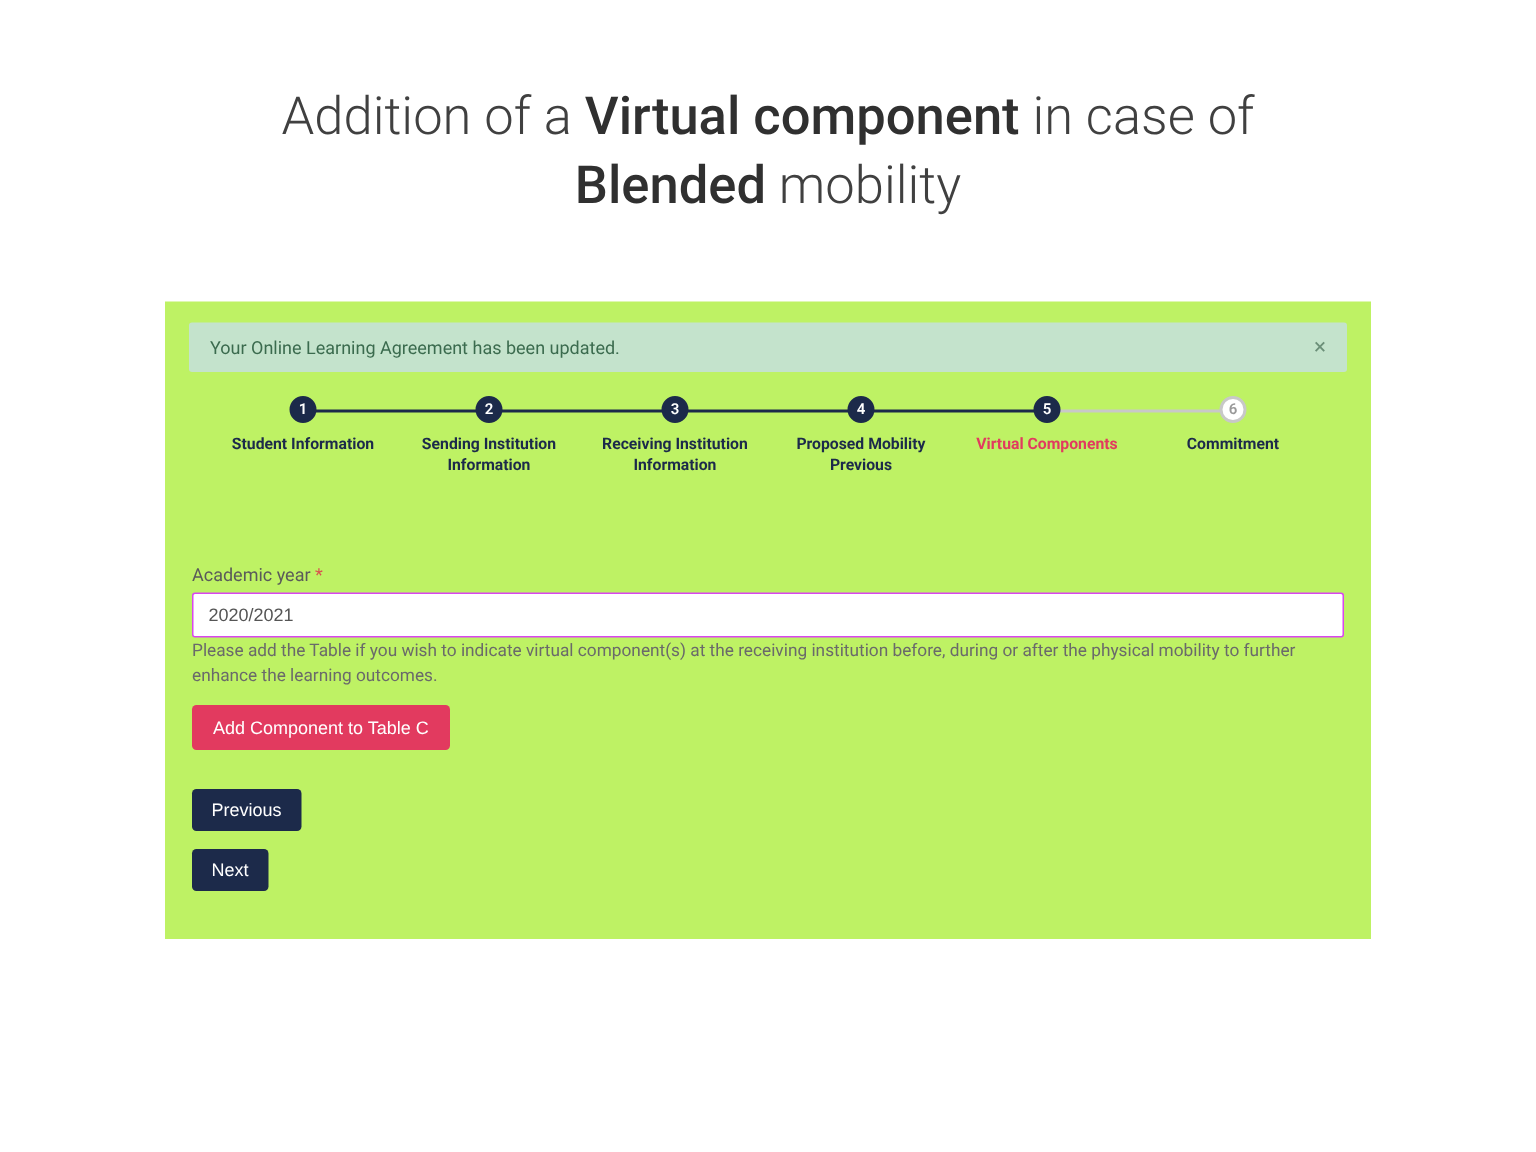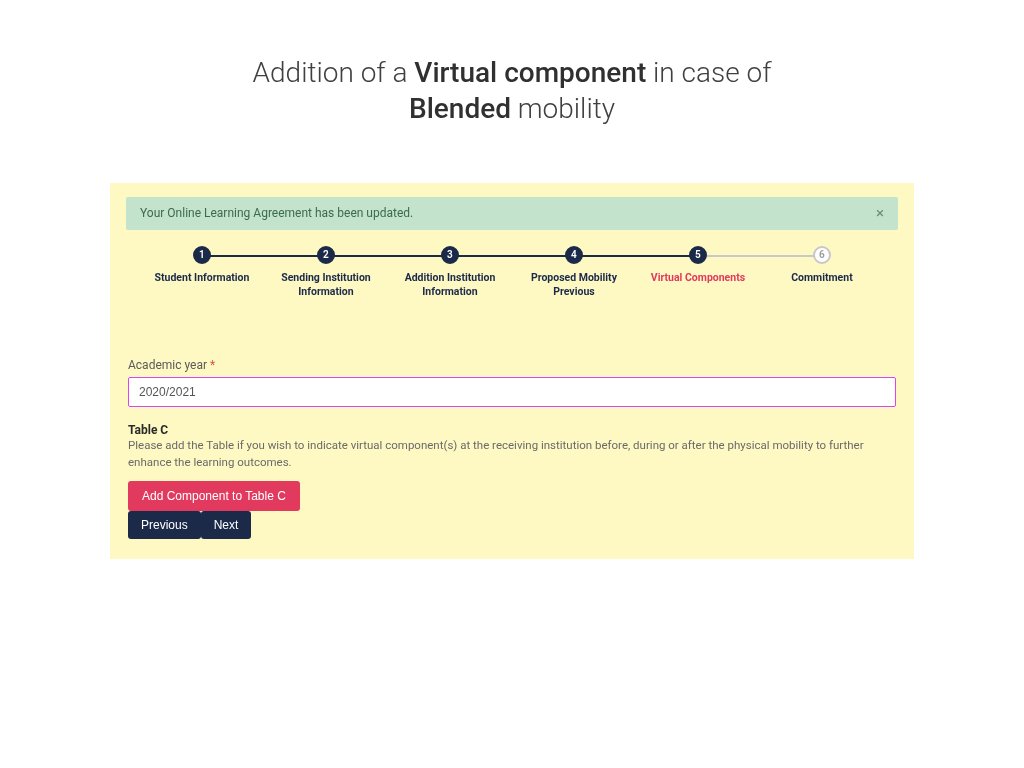--- a/index.html
+++ b/index.html
@@ -5,30 +5,30 @@
   * { box-sizing: border-box; margin: 0; padding: 0; }
   body {
     font-family: -apple-system, BlinkMacSystemFont, "Segoe UI", Roboto, Helvetica, Arial, sans-serif;
     background: #fff;
     width: 1024px;
     height: 768px;
     overflow: hidden;
   }
   .slide-title {
     text-align: center;
-    font-size: 28px;
+    font-size: 35px;
     font-weight: 300;
     color: #404040;
     padding: 55px 80px 0;
     line-height: 1.3;
   }
   .slide-title .bold { font-weight: 500; color: #303030; }
   .panel {
     margin: 55px 110px 0;
-    background: #fef9c3;
+    background: #bef264;
     padding: 14px 10px 20px;
   }
   .alert {
     background: #c4e3cc;
     color: #3b6b4e;
     padding: 9px 14px;
     font-size: 12px;
     border-radius: 2px;
     display: flex;
     justify-content: space-between;
@@ -114,22 +114,24 @@
     border: none;
     border-radius: 3px;
     font-size: 12px;
     color: #fff;
     cursor: pointer;
     padding: 8px 14px;
   }
   .btn-add { background: #e23a5f; margin-top: 10px; text-align: center; }
   .btn-nav { background: #1c2a4a; padding: 7px 13px; font-size: 12px; }
   .nav-row {
+    margin-top: 26px;
     display: flex;
-    gap: 0;
+    gap: 12px;
+    flex-direction: column;
   }
   .nav-row .spacer { flex: 1; }
   .next-wrap { display: flex; justify-content: flex-start; flex: 1.05; }
 </style>
 </head>
 <body>
 
 <div class="slide-title">
   <span>Addition of a </span><span class="bold">Virtual component</span><span> in case of </span><br><span class="bold">Blended</span><span> mobility</span>
 </div>
@@ -148,21 +150,21 @@
       <div class="step">
         <div class="circle">1</div>
         <div class="label">Student Information</div>
       </div>
       <div class="step">
         <div class="circle">2</div>
         <div class="label">Sending Institution Information</div>
       </div>
       <div class="step">
         <div class="circle">3</div>
-        <div class="label">Addition Institution Information</div>
+        <div class="label">Receiving Institution Information</div>
       </div>
       <div class="step">
         <div class="circle">4</div>
         <div class="label">Proposed Mobility Previous</div>
       </div>
       <div class="step active">
         <div class="circle">5</div>
         <div class="label">Virtual Components</div>
       </div>
       <div class="step inactive">
@@ -172,21 +174,20 @@
     </div>
   </div>
 
   <div class="form-area">
     <div class="field-label">
       <span>Academic year</span>
       <span class="req">*</span>
     </div>
     <input class="text-input" type="text" value="2020/2021" style="">
 
-    <div class="section-title">Table C</div>
 
     <div class="help-text">Please add the Table if you wish to indicate virtual component(s) at the receiving institution before, during or after the physical mobility to further enhance the learning outcomes.</div>
 
     <button class="btn btn-add">Add Component to Table C</button>
 
     <div class="nav-row">
       <div>
         <button class="btn btn-nav">Previous</button>
       </div>
       <div class="next-wrap">

